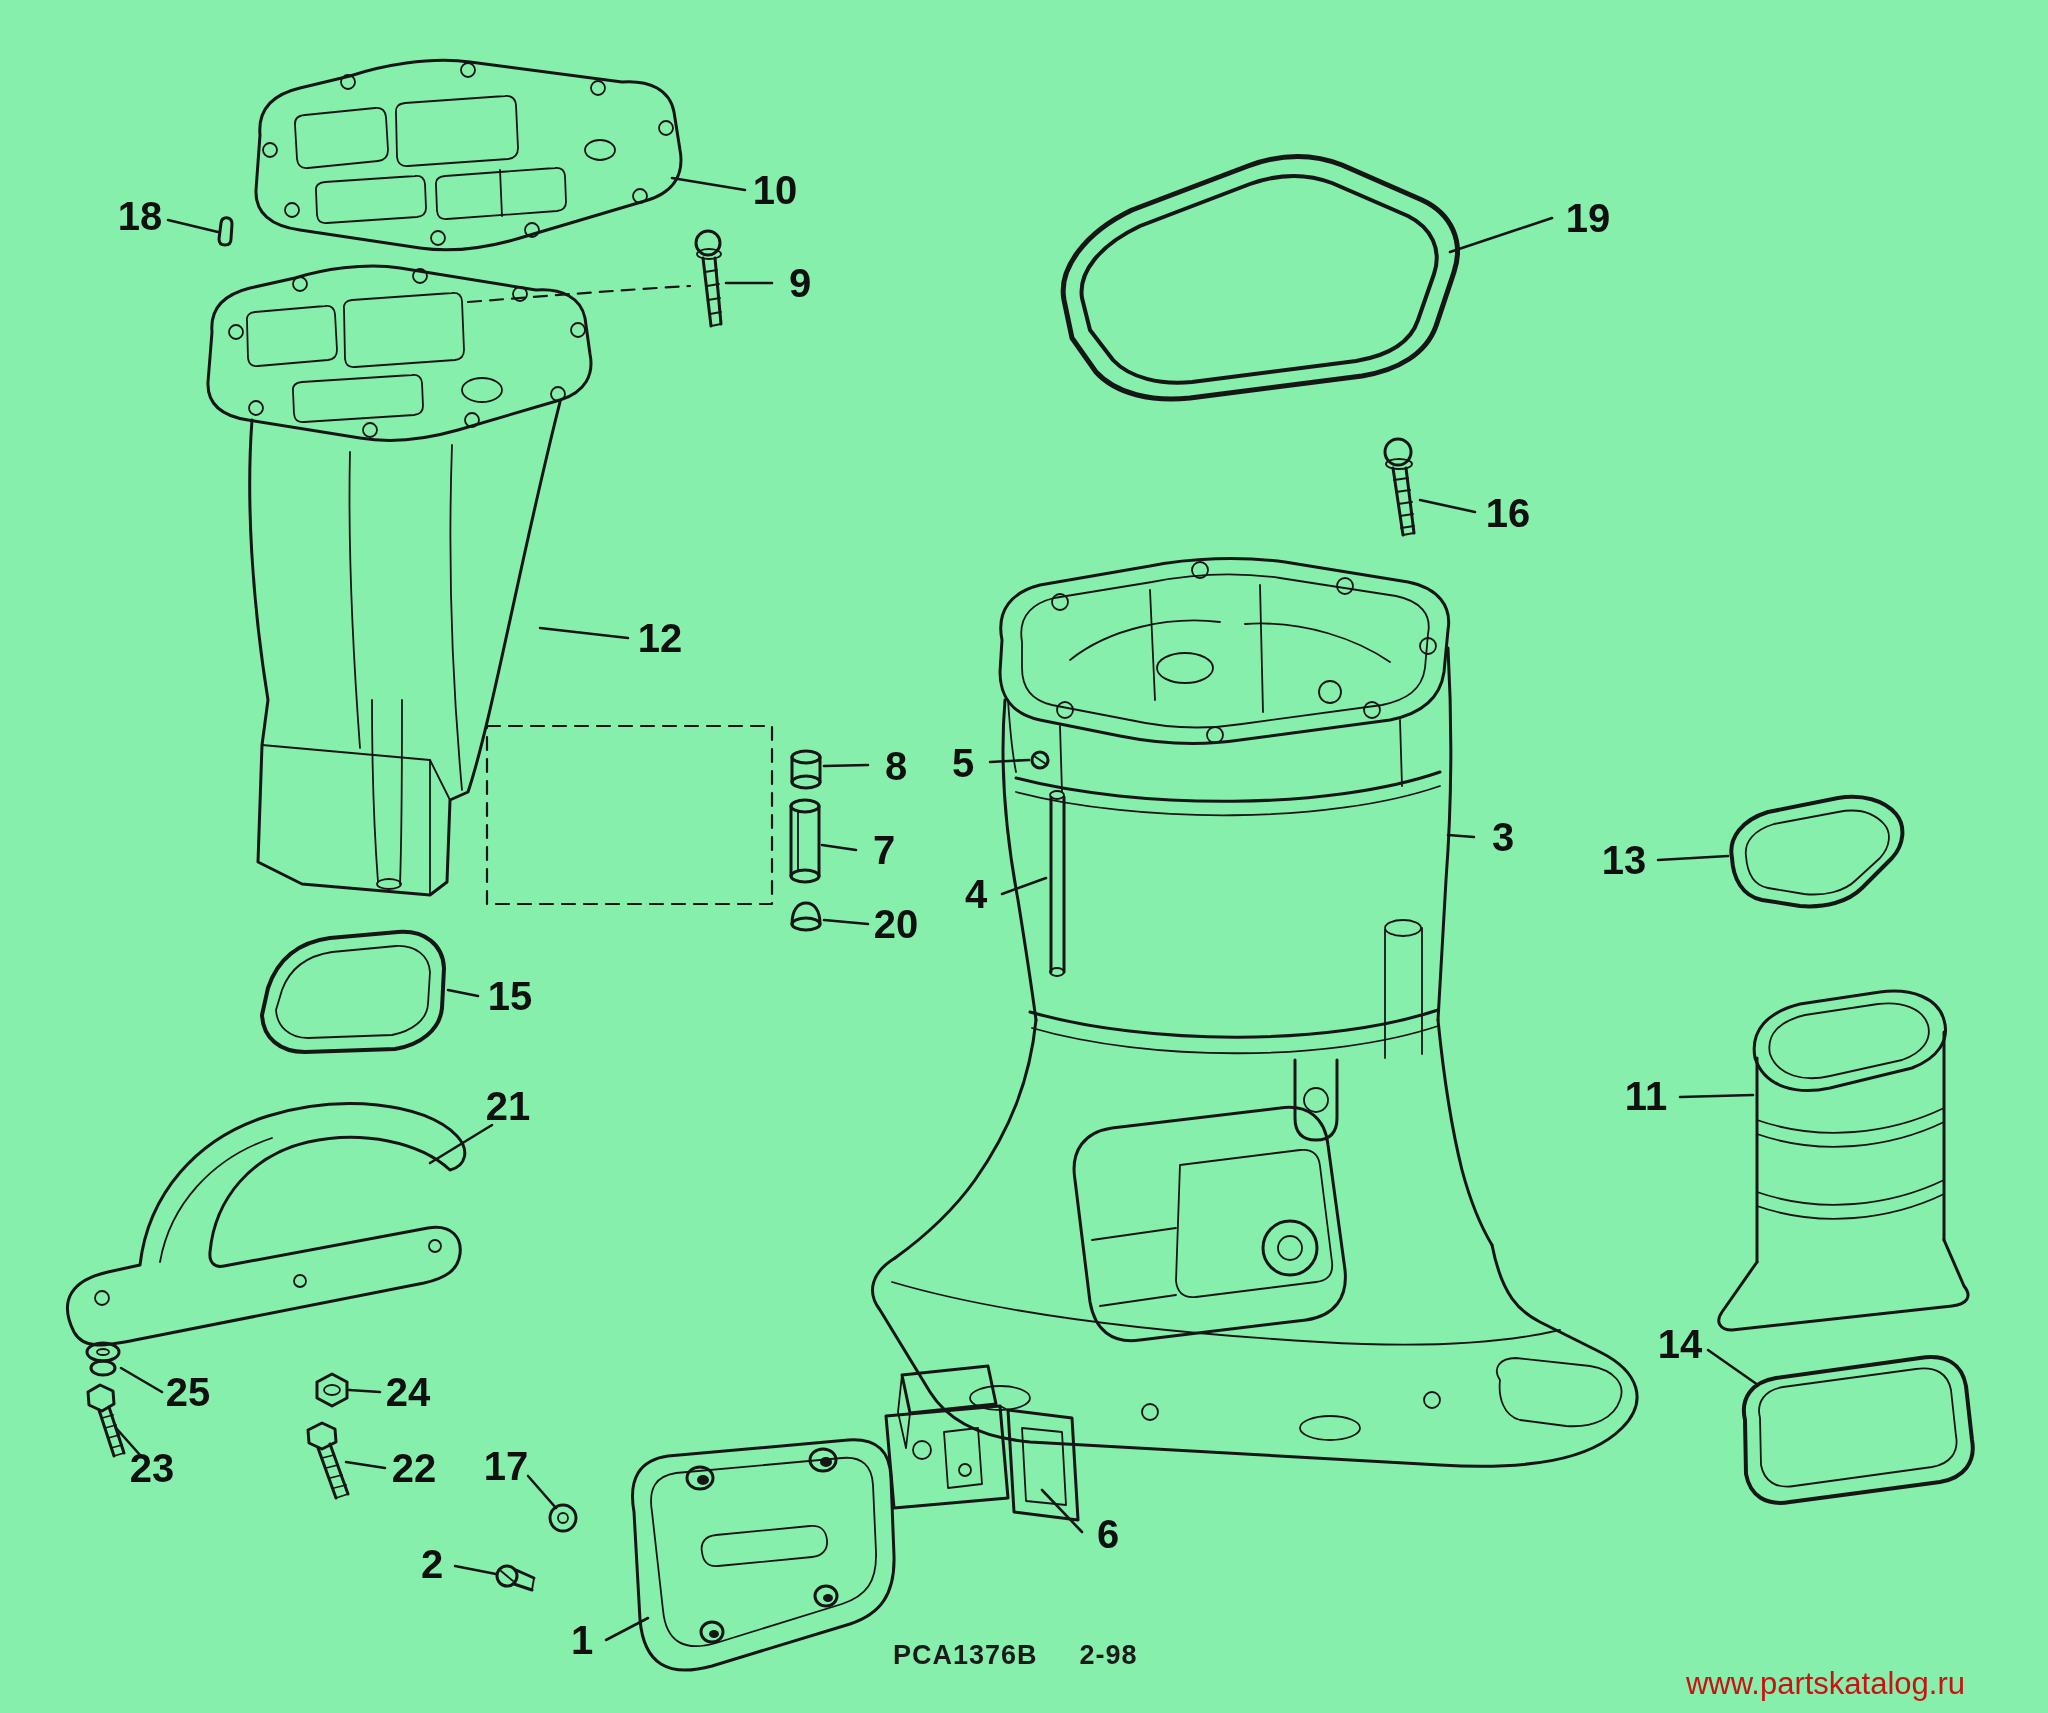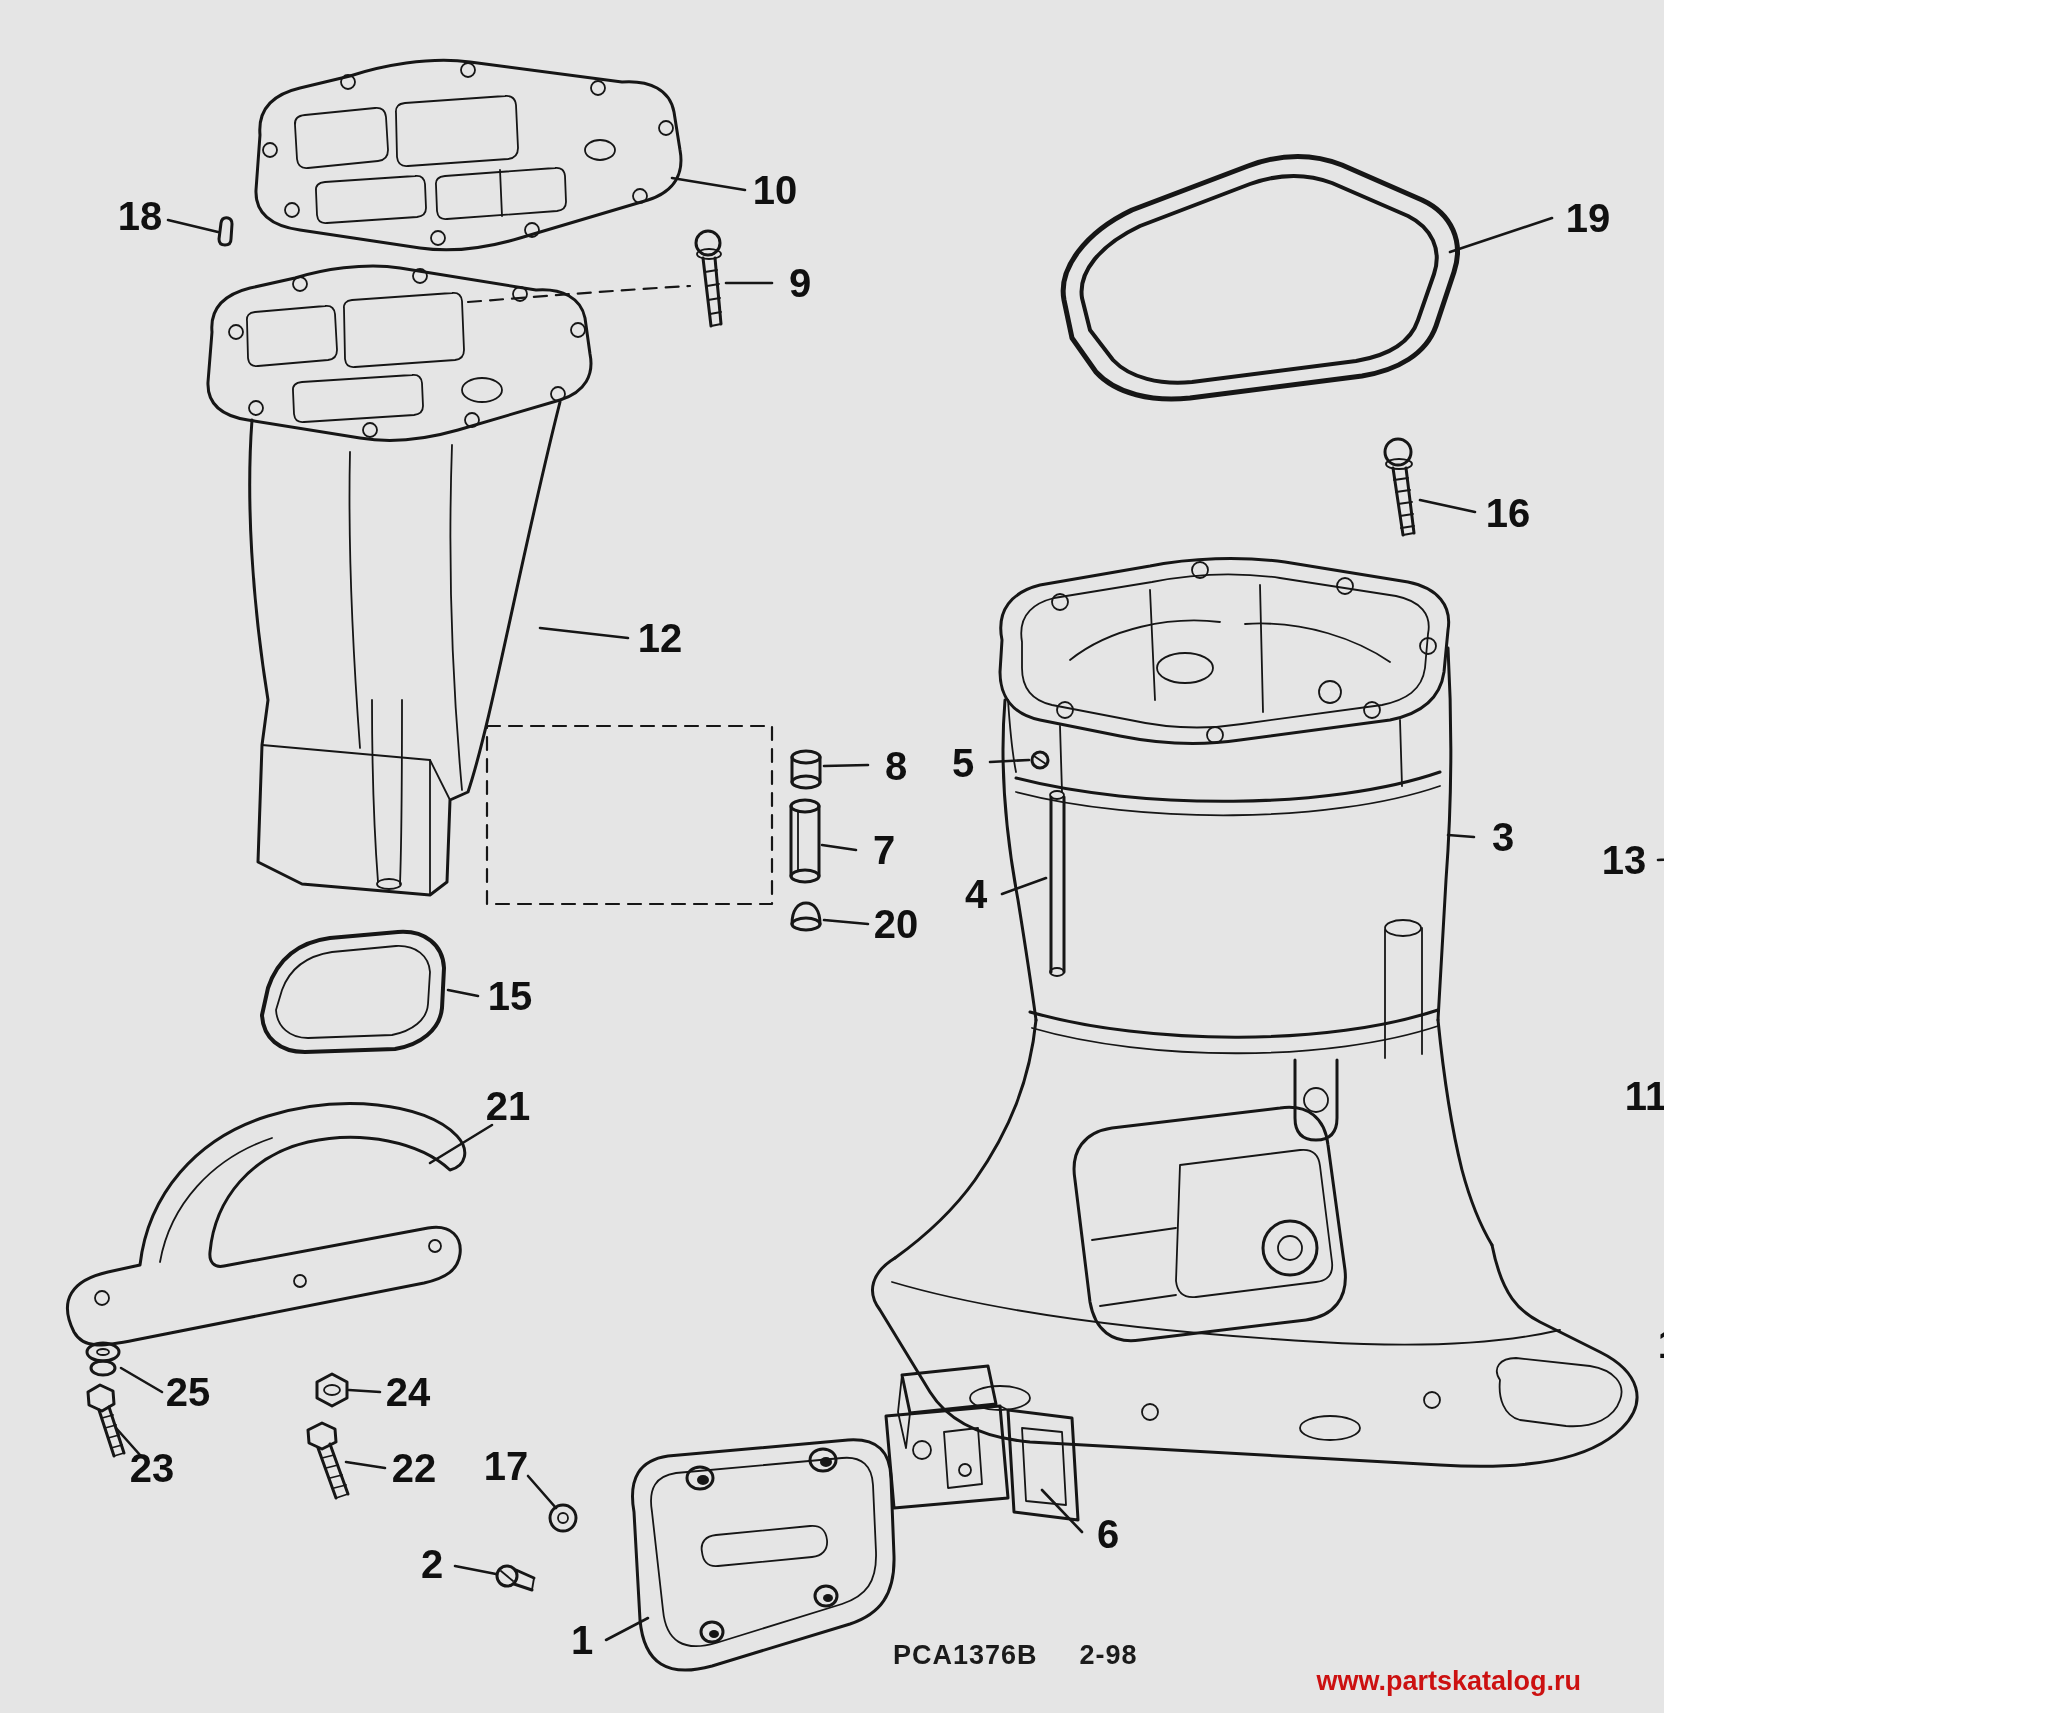--- a/index.html
+++ b/index.html
@@ -1,32 +1,32 @@
 <!DOCTYPE html>
 <html><head>
 <meta charset="utf-8">
 <style>
   html,body{margin:0;padding:0;background:#ffffff;}
-  .stage{position:relative;width:1664px;height:1713px;background:#e5e5e5;overflow:hidden;
+  .stage{position:relative;width:2048px;height:1713px;background:#86efac;overflow:hidden;
          font-family:"Liberation Sans",sans-serif;}
   svg{position:absolute;inset:0;}
   
   path,line,circle,ellipse,polygon,rect,polyline{
     fill:none;stroke:#161616;stroke-width:3;stroke-linecap:round;stroke-linejoin:round;}
   .thick{stroke-width:5;}
   .med{stroke-width:4;}
   .thin{stroke-width:1.8;}
   .dashed{stroke-width:2.2;stroke-dasharray:13 9;}
   .leader{stroke-width:2.6;}
   .fillb{fill:#161616;stroke:none;}
   text{stroke:none;}
   text.callout{font-family:"Liberation Sans",sans-serif;font-weight:bold;font-size:40px;fill:#101010;}
   .footer-code{position:absolute;left:893px;top:1640px;font-weight:bold;font-size:27px;color:#1b1b1b;letter-spacing:1px;}
   .footer-code span + span{margin-left:42px;}
-  .watermark{position:absolute;right:83px;top:1666px;font-weight:bold;font-size:27px;color:#cc1111;}
+  .watermark{position:absolute;right:83px;top:1666px;font-weight:normal;font-size:31px;color:#cc1111;}
 </style>
 </head>
 <body>
 
 <div class="stage">
 <svg viewBox="0 0 2048 1713" width="2048" height="1713">
 
   <g>
     <path d="M 300,88 C 270,95 258,112 260,135 L 256,190 C 255,214 272,226 300,230
              L 420,248 C 455,253 490,247 520,238 L 648,200 C 676,191 684,172 680,150

